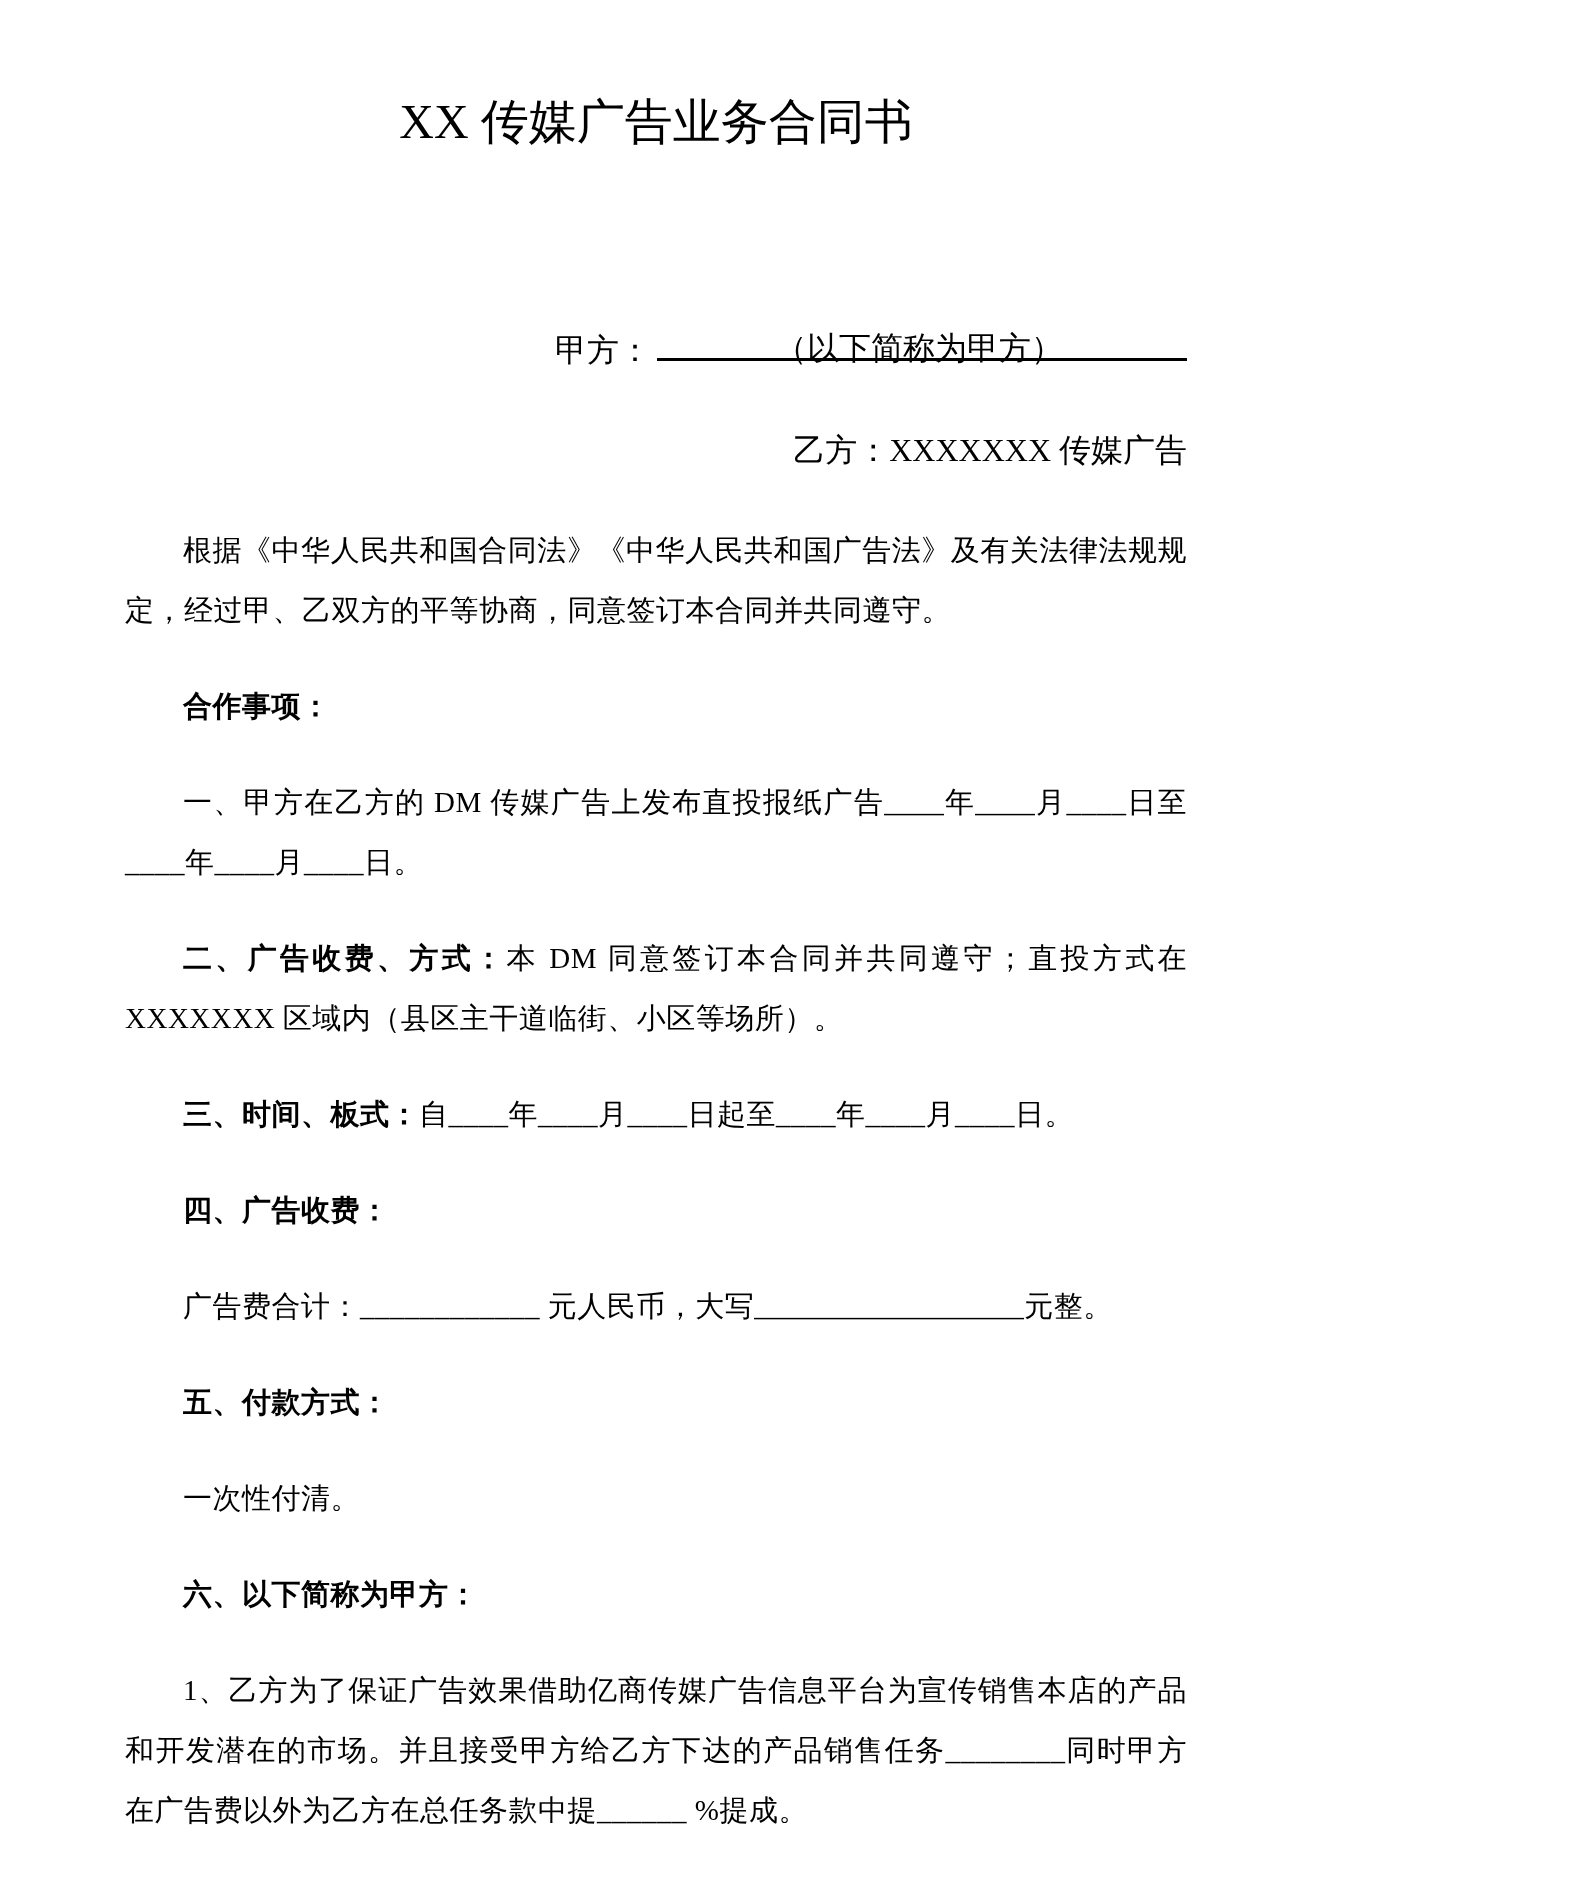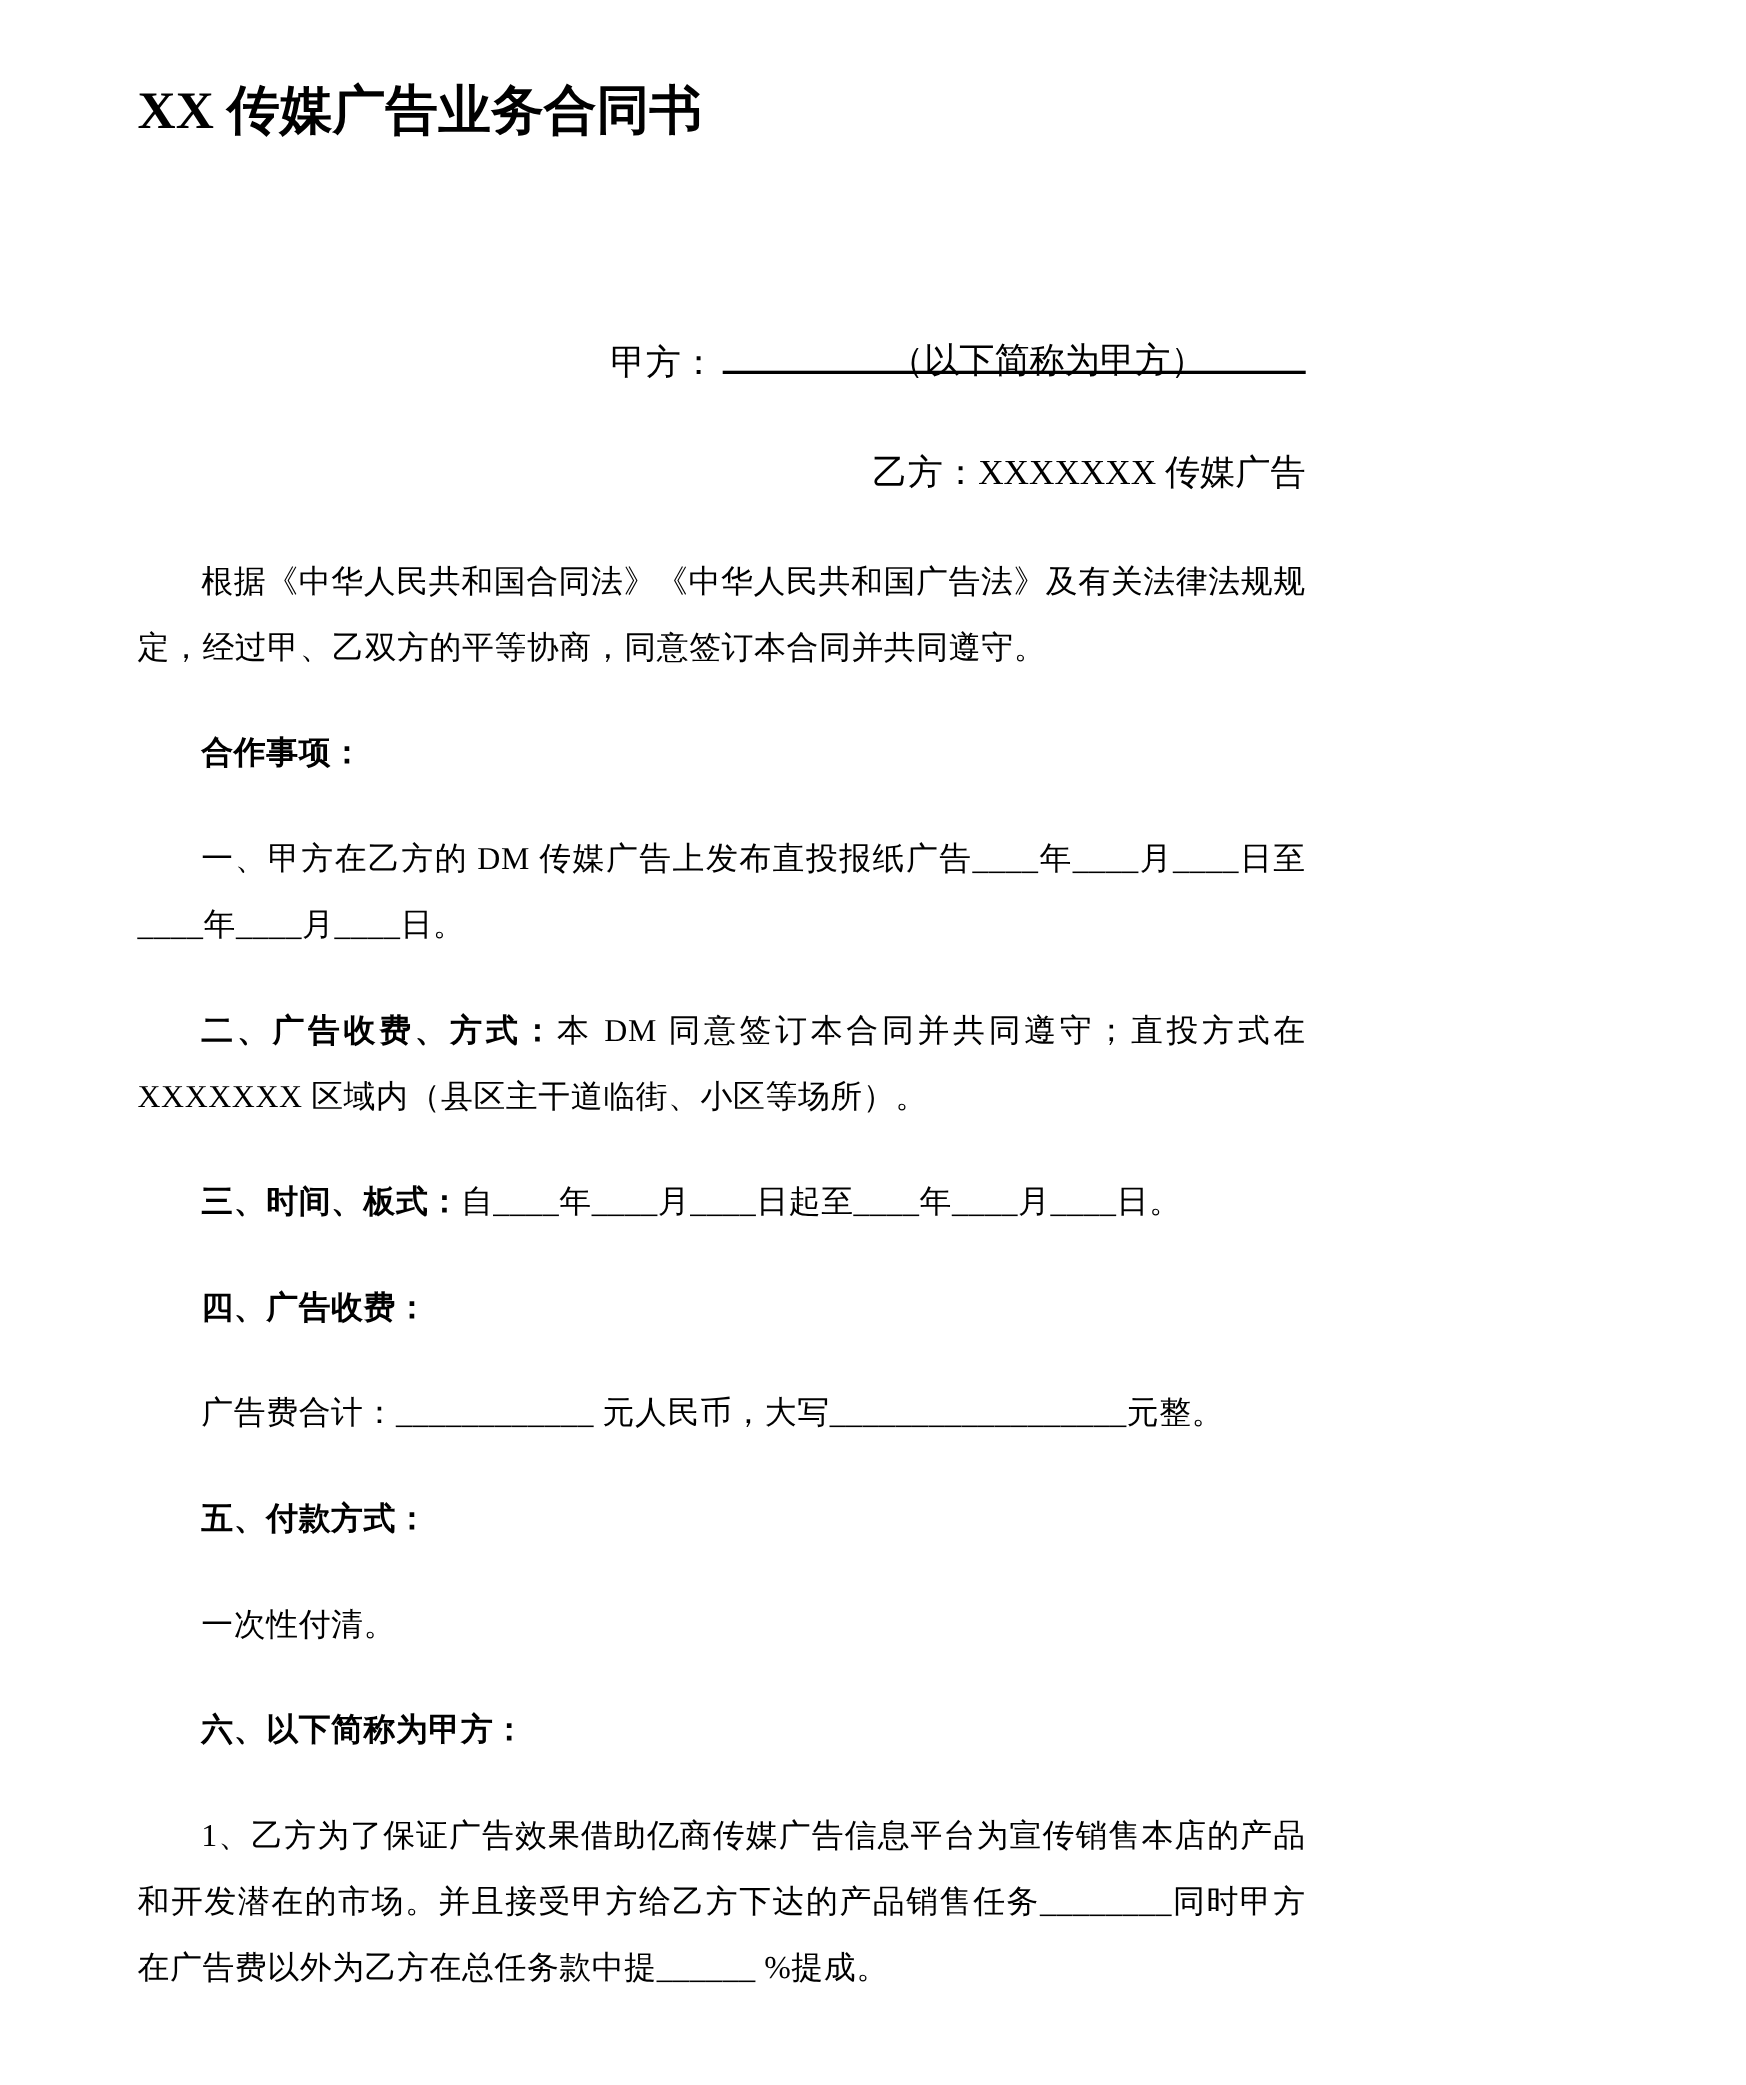--- a/index.html
+++ b/index.html
@@ -16,40 +16,39 @@
     font-family: "Liberation Serif", "DejaVu Serif", serif;
   }
   .doc {
     position: absolute;
     left: 125px;
     top: 0;
     width: 1062px;
   }
   .title {
     margin: 0 0 158px 0;
-    padding-top: 63px;
+    padding-top: 84px;
     font-size: 48px;
-    font-weight: bold;
+    font-weight: normal;
     line-height: 76px;
-    text-align: left;
+    text-align: center;
     white-space: nowrap;
   }
   .party {
     position: relative;
     margin: 0 0 40px 0;
     font-size: 32px;
     line-height: 60px;
     white-space: nowrap;
     text-align: right;
   }
   .party .paren {
     position: absolute;
     left: 650px;
     top: 0;
-    margin-left: 33px;
   }
   .fill-line {
     display: inline-block;
     width: 530px;
     height: 40px;
     margin-left: 6px;
     border-bottom: 3px solid #000;
     vertical-align: baseline;
   }
   .para {

